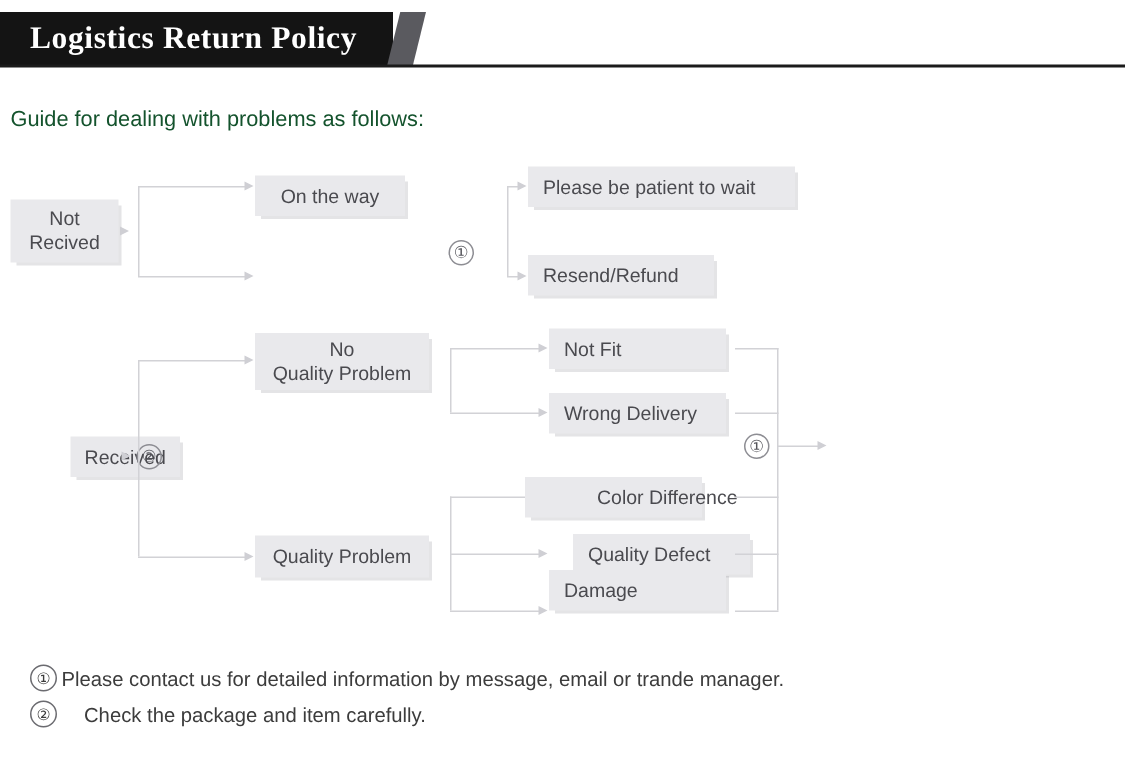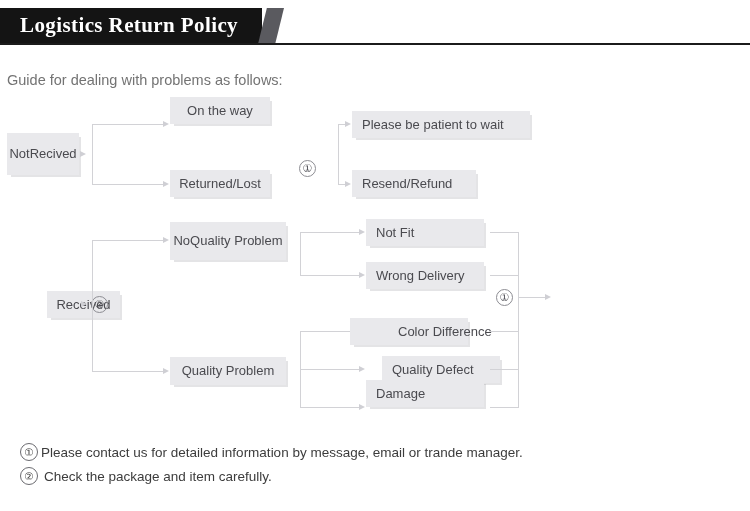--- a/index.html
+++ b/index.html
@@ -53,21 +53,21 @@
     height: 2px;
     background: #1b1b1b;
   }
 
   
   #subtitle {
     position: absolute;
     left: 7px;
     top: 72px;
     font-size: 14.5px;
-    color: #737373;
+    color: #14532d;
     white-space: nowrap;
   }
 
   
   .node {
     position: absolute;
     background: #e9e9ec;
     color: #4a4a4f;
     font-size: 13px;
     line-height: 1.22;
@@ -142,40 +142,37 @@
 
 <div id="page">
 
   <div id="header-band"></div>
   <div id="header-title">Logistics Return Policy</div>
   <div id="header-accent"></div>
   <div id="header-rule"></div>
 
   <div id="subtitle">Guide for dealing with problems as follows:</div>
 
-  <div class="node center" style="left:7px; top:133px; width:72px; height:42px; flex-direction:row;">
+  <div class="node center" style="left:7px; top:133px; width:72px; height:42px; flex-direction:column;">
     <span class="lbl">Not</span>
     <span class="lbl">Recived</span>
   </div>
 
   <div class="arrow" style="left:80px; top:150.5px;"></div>
 
   <div class="ln v" style="left:92px; top:124px; height:60px;"></div>
 
   <div class="ln h" style="left:92px; top:124px; width:72px;"></div>
   <div class="arrow" style="left:163px; top:120.5px;"></div>
 
   <div class="ln h" style="left:92px; top:184px; width:72px;"></div>
   <div class="arrow" style="left:163px; top:180.5px;"></div>
 
-  <div class="node center" style="left:170px; top:97px; width:100px; height:27px;">
+  <div class="node center" style="left:170px; top:117px; width:100px; height:27px;">
     <span class="lbl">On the way</span>
-  </div>
-  <div class="node center" style="left:170px; top:170px; width:100px; height:27px;">
-    <span class="lbl">Returned/Lost</span>
   </div>
 
   <div class="ln v" style="left:338px; top:124px; height:60px;"></div>
   <div class="ln h" style="left:338px; top:124px; width:8px;"></div>
   <div class="arrow" style="left:345px; top:120.5px;"></div>
   <div class="ln h" style="left:338px; top:184px; width:8px;"></div>
   <div class="arrow" style="left:345px; top:180.5px;"></div>
 
   <div class="marker" style="left:299px; top:160px;">①</div>
 
@@ -192,21 +189,21 @@
   <div class="arrow" style="left:81px; top:301px;"></div>
 
   <div class="marker" style="left:91px; top:296px;">②</div>
 
   <div class="ln v" style="left:92px; top:240px; height:131px;"></div>
   <div class="ln h" style="left:92px; top:240px; width:72px;"></div>
   <div class="arrow" style="left:163px; top:236.5px;"></div>
   <div class="ln h" style="left:92px; top:371px; width:72px;"></div>
   <div class="arrow" style="left:163px; top:367.5px;"></div>
 
-  <div class="node center" style="left:170px; top:222px; width:116px; height:38px; flex-direction:row;text-align:right;">
+  <div class="node center" style="left:170px; top:222px; width:116px; height:38px; flex-direction:column;text-align:right;">
     <span class="lbl">No</span>
     <span class="lbl">Quality Problem</span>
   </div>
   <div class="node center" style="left:170px; top:357px; width:116px; height:28px;">
     <span class="lbl">Quality Problem</span>
   </div>
 
   <div class="ln v" style="left:300px; top:232px; height:43px;"></div>
   <div class="ln h" style="left:300px; top:232px; width:60px;"></div>
   <div class="arrow" style="left:359px; top:228.5px;"></div>
@@ -249,16 +246,16 @@
 
   <div class="marker" style="left:496px; top:289px;">①</div>
 
 
   <div class="note" style="left:20px; top:443px;">
     <span class="circ">①</span>
     <span>Please contact us for detailed information by message, email or trande manager.</span>
   </div>
   <div class="note" style="left:20px; top:467px;">
     <span class="circ">②</span>
-    <span style="margin-left:3px;">Check the package and item carefully.</span>
+    <span style="margin-left:15px;">Check the package and item carefully.</span>
   </div>
 
 </div>
 
 </body></html>

